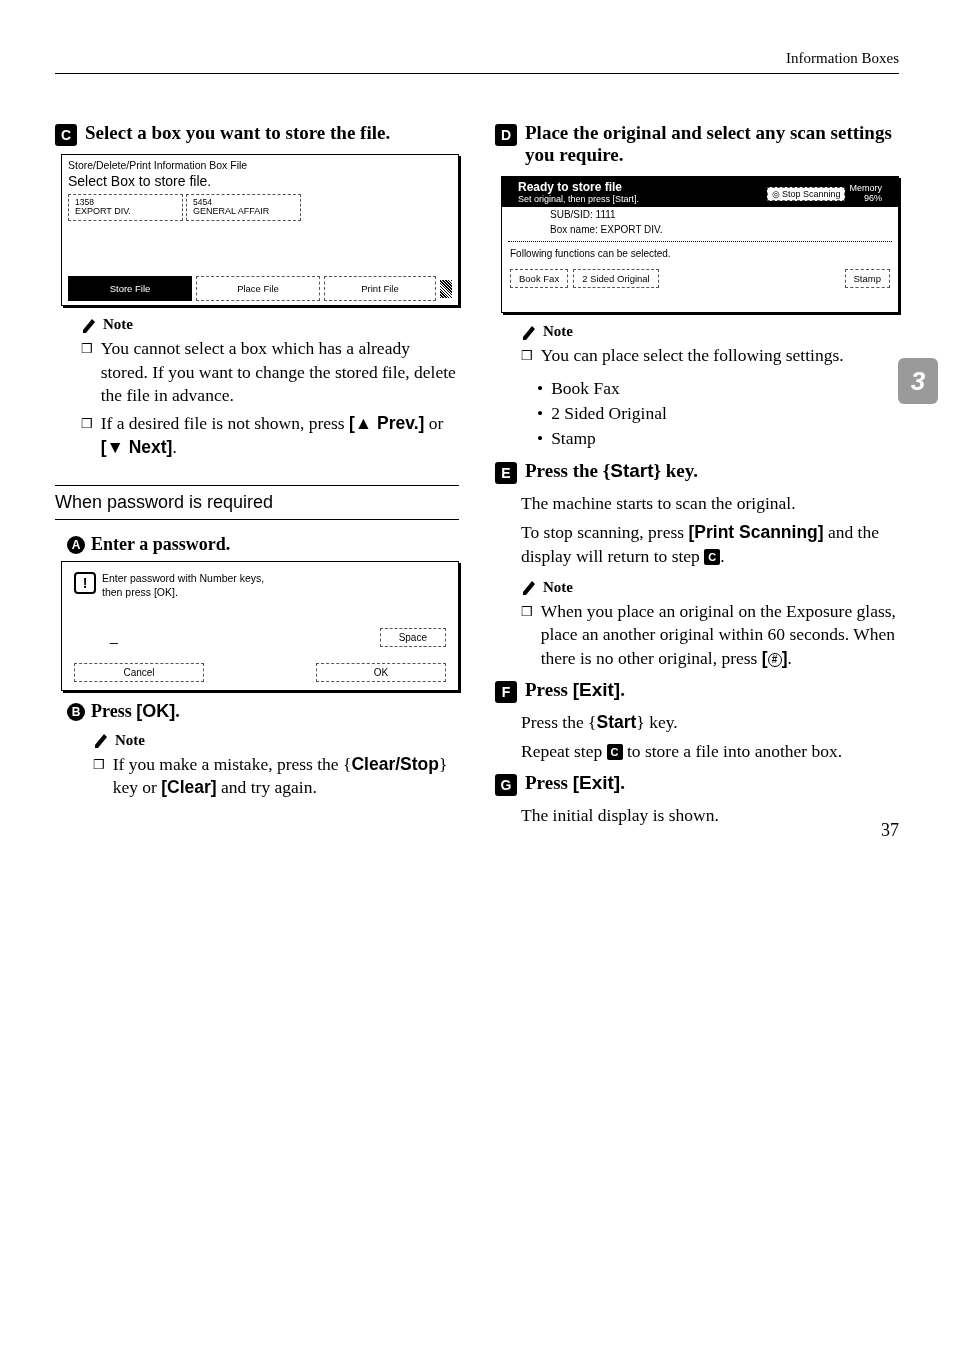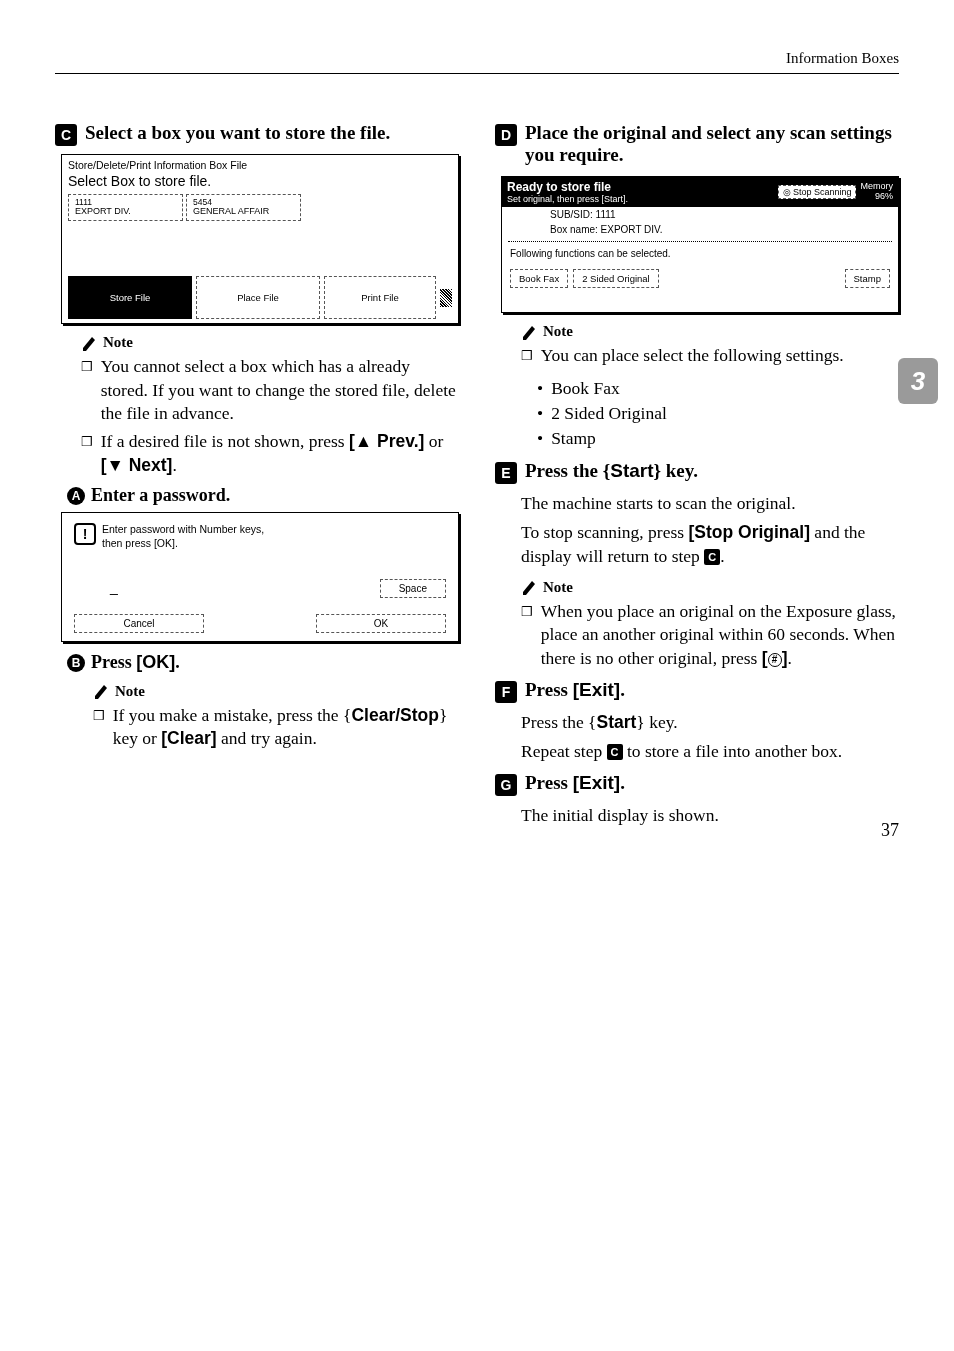--- a/index.html
+++ b/index.html
@@ -178,21 +178,21 @@
   .ss1 .bottom-row {
     margin-top: 55px;
     display: flex;
     gap: 4px;
     align-items: center;
   }
   .ss1 .bbtn {
     border: 1px dashed #555;
     flex: 1;
     text-align: center;
-    padding: 15px 0;
+    padding: 6px 0;
     font-size: 9.5px;
   }
   .ss1 .bbtn.sel {
     background: #000; color: #fff; border: 1px solid #000;
   }
   .ss1 .bbtn.right { flex: 0 0 112px; }
   .ss1 .scroll {
     width: 12px; height: 18px;
     background: repeating-linear-gradient(45deg,#000,#000 1px,#fff 1px,#fff 2px);
     flex: 0 0 auto;
@@ -227,22 +227,22 @@
   .ss2 .cbtn {
     border: 1px dashed #555;
     padding: 3px 0;
     width: 130px;
     text-align: center;
     font-size: 10px;
   }
 
   .ss3 .hdr {
     background: #000; color: #fff;
-    display: flex; justify-content: space-between; align-items: center;
-    padding: 3px 5px;
+    display: flex; justify-content: space-between; align-items: flex-end;
+    padding: 3px 16px;
   }
   .ss3 .hdr .t1 { font-weight: bold; font-size: 12px; }
   .ss3 .hdr .sub { font-size: 9px; }
   .ss3 .hdr .right { text-align: right; display: flex; align-items: center; gap: 4px; font-size: 9px; }
   .ss3 .stopbtn {
     background: #fff; color: #000; border: 1px dashed #555;
     padding: 1px 4px; font-size: 9px;
     display: inline-flex; align-items: center; gap: 2px;
   }
   .ss3 .mem { line-height: 1.1; }
@@ -310,21 +310,21 @@
     <div class="step">
       <span class="num">C</span>
       <span class="txt">Select a box you want to store the file.</span>
     </div>
 
     <div class="screenshot ss1">
       <div class="title">Store/Delete/Print Information Box File</div>
       <div class="sub">Select Box to store file.</div>
       <div class="boxes">
         <div class="boxbtn">
-          <div class="label">1111</div>
+          <div class="label">1358</div>
           <div>EXPORT DIV.</div>
         </div>
         <div class="boxbtn">
           <div class="label">5454</div>
           <div>GENERAL AFFAIR</div>
         </div>
       </div>
       <div class="bottom-row">
         <div class="bbtn sel">Store File</div>
         <div class="bbtn">Place File</div>
@@ -343,20 +343,21 @@
       <li>
         <span>You cannot select a box which has a already stored. If you want to change the stored file, delete the file in advance.</span>
       </li>
       <li>
         <span>
           <span>If a desired file is not shown, press </span><span class="ui-key">[▲ Prev.]</span><span> or </span><span class="ui-key">[▼ Next]</span>.
         </span>
       </li>
     </ul>
 
+    <div class="subhead-box">When password is required</div>
 
     <div class="substep">
       <span class="snum">A</span>
       <span>Enter a password.</span>
     </div>
 
     <div class="screenshot ss2">
       <div class="msgrow">
         <div class="exicon">!</div>
         <div class="msg">
@@ -458,21 +459,21 @@
     </ul>
 
     <div class="step">
       <span class="num">E</span>
       <span class="txt">
         <span>Press the </span>{<span class="hw-key">Start</span>}<span> key.</span>
       </span>
     </div>
     <div class="body-text">The machine starts to scan the original.</div>
     <div class="body-text">
-      <span>To stop scanning, press </span><span class="ui-key">[Stop Original]</span><span> and the display will return to step </span><span class="stepref">C</span><span>.</span>
+      <span>To stop scanning, press </span><span class="ui-key">[Print Scanning]</span><span> and the display will return to step </span><span class="stepref">C</span><span>.</span>
     </div>
 
     <div class="note-head">
       <svg width="18" height="16" viewBox="0 0 18 16">
         <path d="M2 13 L11 2 L14 5 L5 16 L2 16 Z" fill="#000"></path>
       </svg>
       <span>Note</span>
     </div>
     <ul class="bullet-list">
       <li>

